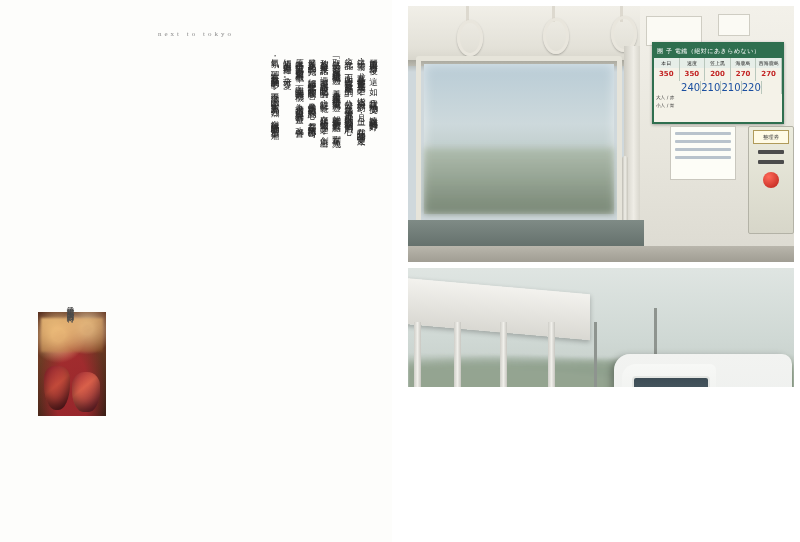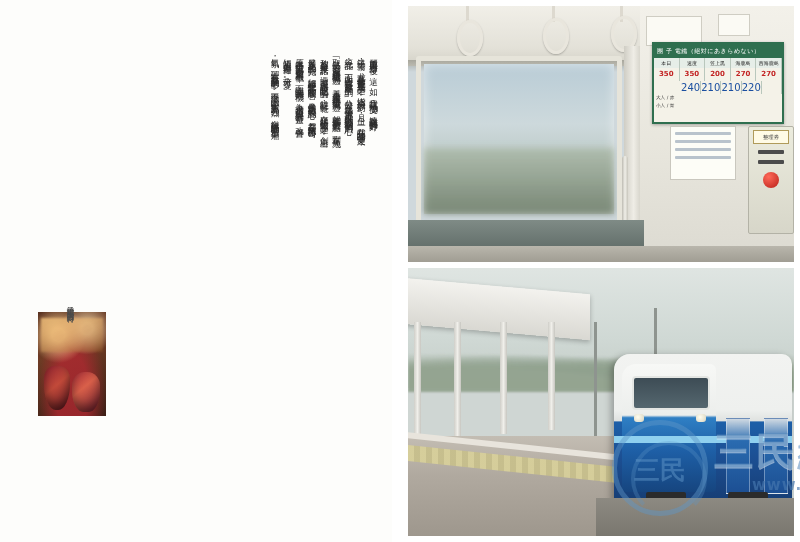--- a/index.html
+++ b/index.html
@@ -125,21 +125,21 @@
     width: 62px; height: 34px;
     background: linear-gradient(160deg, rgba(255,205,130,.85), rgba(150,85,40,.5));
     filter: blur(1.2px);
     opacity: .85;
   }
 
   
   .page-right {
     position: absolute;
     left: 392px; top: 0;
-    width: 408px; height: 542px;
+    width: 408px; height: 387px;
     background: #ffffff;
     overflow: hidden;
   }
 
   
   .photo-top {
     position: absolute;
     left: 16px; top: 6px;
     width: 386px; height: 256px;
     overflow: hidden;
@@ -491,20 +491,21 @@
     border-bottom-color: transparent;
     box-sizing: border-box;
   }
 </style>
 </head>
 <body>
 
 <div class="spread">
 
   <div class="page-left">
+    <div class="page-header">next to tokyo</div>
 
     <div class="vtext-block">
       <div class="vcol tall">氣氛，確實有一點蘇澳的影子，不過除了的「小驚艷」更為強烈，台鐵蘇澳線的列車車廂</div>
       <div class="vcol short">短短的車廂走行，十分可愛。</div>
       <div class="vcol tall">原本銚子電鐵因為乘客利用率低，面臨瀕臨的危機，為求籌措公司經營的資金，改善營</div>
       <div class="vcol tall">發展多元化的觀光，諸如經營紀念品和食品販售，像是鯛魚燒等點心，都是在來鐵路公司</div>
       <div class="vcol tall">和放棄自棄反話，還反問引人好奇想吃吃看的、雙吃餅乾，在媒體大幅報導之中，創造出</div>
       <div class="vcol tall">取「銚子的日文發音與銚子電鐵周遊」，基本上只要跟著銚子電鐵周遊，就能去到主要的景點，實到在地人</div>
       <div class="vcol tall">等紀念品，上面印著「吃起來越好」的詞子，分公司在這些小地方上更可以細緻的看到他們的用心</div>
       <div class="vcol tall">銚子半霧，尤其夏季常籠罩在霧靄之中，增添幾分夢幻，月台上，我在陣陣霧中迎來</div>

